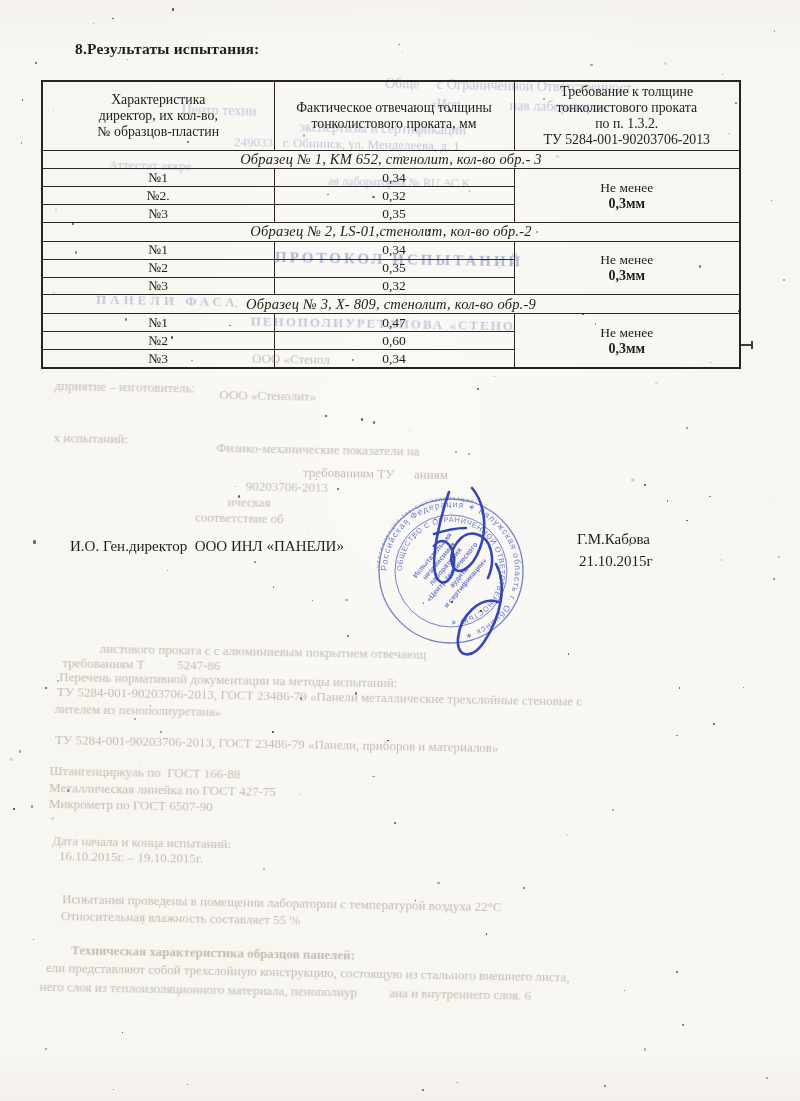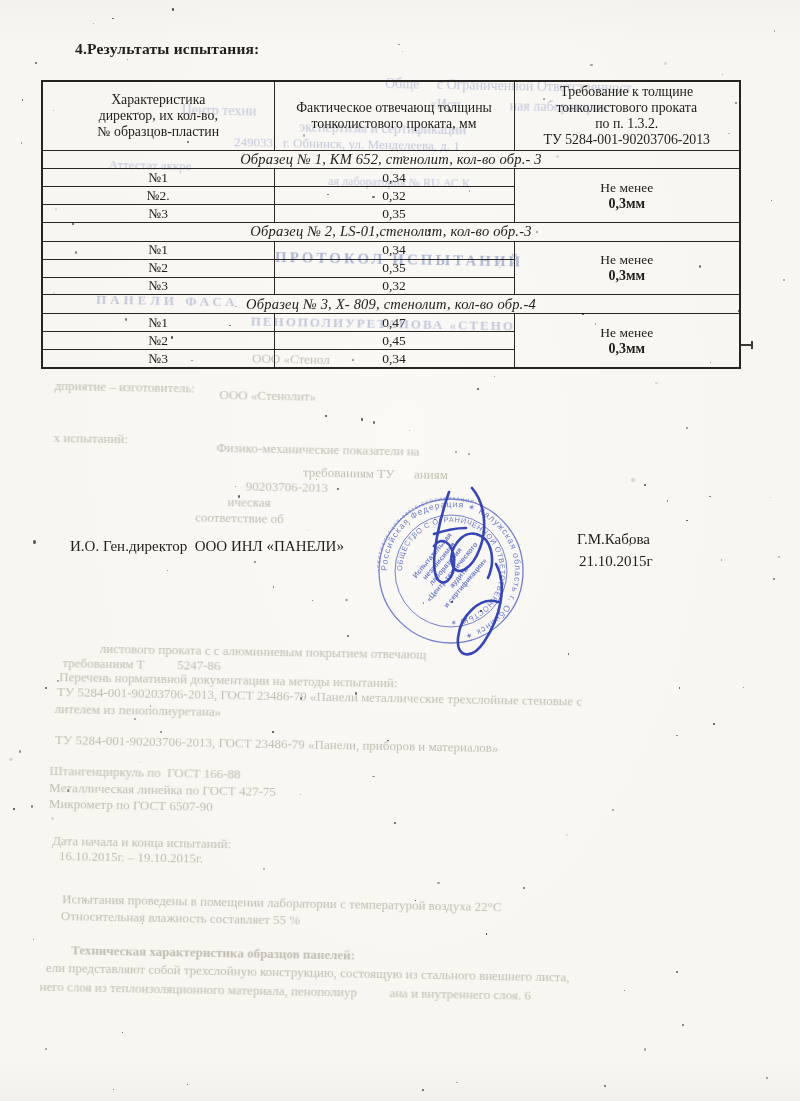--- a/index.html
+++ b/index.html
@@ -84,21 +84,21 @@
     <span class="bleed" style="left: 62px; top: 797px; font-size: 13px; color: rgba(151, 147, 127, 0.58);">Микрометр по ГОСТ 6507-90</span>
     <span class="bleed" style="left: 66px; top: 834px; font-size: 13px; color: rgba(151, 147, 127, 0.58);">Дата начала и конца испытаний:</span>
     <span class="bleed" style="left: 73px; top: 849px; font-size: 13px; color: rgba(151, 147, 127, 0.58);">16.10.2015г. – 19.10.2015г.</span>
     <span class="bleed" style="left: 77px; top: 892px; font-size: 13px; color: rgba(151, 147, 127, 0.58);">Испытания проведены в помещении лаборатории с температурой воздуха 22°С</span>
     <span class="bleed" style="left: 76px; top: 909px; font-size: 13px; color: rgba(151, 147, 127, 0.58);">Относительная влажность составляет 55 %</span>
     <span class="bleed" style="left: 87px; top: 943px; font-size: 13px; color: rgba(151, 147, 127, 0.58); font-weight: bold;">Техническая характеристика образцов панелей:</span>
     <span class="bleed" style="left: 62px; top: 961px; font-size: 13px; color: rgba(151, 147, 127, 0.58);">ели представляют собой трехслойную конструкцию, состоящую из стального внешнего листа,</span>
     <span class="bleed" style="left: 56px; top: 980px; font-size: 13px; color: rgba(151, 147, 127, 0.58);">него слоя из теплоизоляционного материала, пенополиур          ана и внутреннего слоя. 6</span>
   </div>
 
-<div id="doc-title">4.Результаты испытания:</div>
+<div id="doc-title">8.Результаты испытания:</div>
 
 <table id="results-table">
   <colgroup>
       <col style="width:232px">
       <col style="width:240px">
       <col style="width:226px">
     </colgroup>
   <thead>
       <tr id="header-row">
         <th>
@@ -132,52 +132,52 @@
       </tr>
       <tr>
         <td>№2.</td>
         <td>0,32</td>
       </tr>
       <tr>
         <td>№3</td>
         <td>0,35</td>
       </tr>
       <tr>
-        <td colspan="3" class="section-title">Образец № 2, LS-01,стенолит, кол-во обр.-3</td>
+        <td colspan="3" class="section-title">Образец № 2, LS-01,стенолит, кол-во обр.-2</td>
       </tr>
       <tr>
         <td>№1</td>
         <td>0,34</td>
         <td rowspan="3">
           <div class="req-line1">Не менее</div>
           <div class="req-line2">0,3мм</div>
         </td>
       </tr>
       <tr>
         <td>№2</td>
         <td>0,35</td>
       </tr>
       <tr>
         <td>№3</td>
         <td>0,32</td>
       </tr>
       <tr>
-        <td colspan="3" class="section-title">Образец № 3, Х- 809, стенолит, кол-во обр.-4</td>
+        <td colspan="3" class="section-title">Образец № 3, Х- 809, стенолит, кол-во обр.-9</td>
       </tr>
       <tr>
         <td>№1</td>
         <td>0,47</td>
         <td rowspan="3">
           <div class="req-line1">Не менее</div>
           <div class="req-line2">0,3мм</div>
         </td>
       </tr>
       <tr>
         <td>№2</td>
-        <td>0,45</td>
+        <td>0,60</td>
       </tr>
       <tr>
         <td>№3</td>
         <td>0,34</td>
       </tr>
     </tbody>
 </table>
 
 <span class="sig-text" id="signer-role">И.О. Ген.директор  ООО ИНЛ «ПАНЕЛИ»</span>
 <span class="sig-text" id="signer-name">Г.М.Кабова</span>

